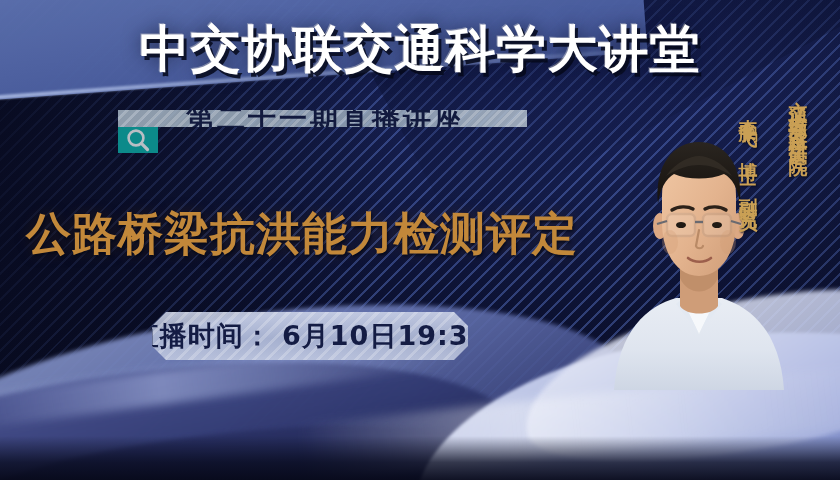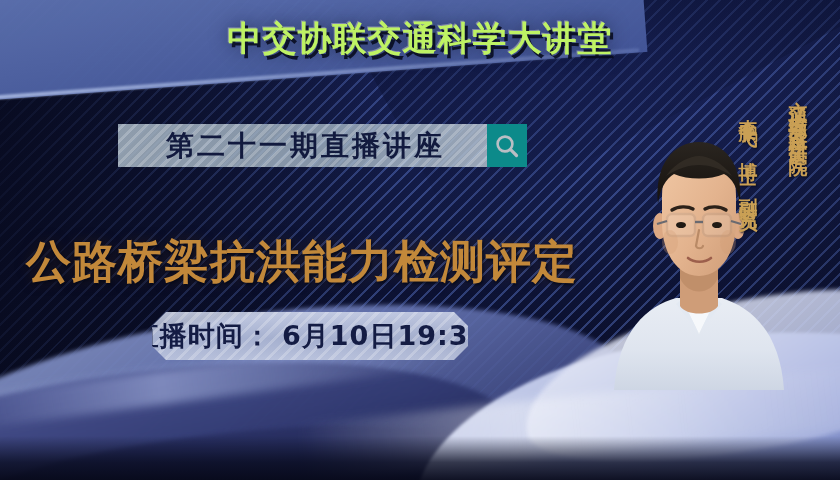--- a/index.html
+++ b/index.html
@@ -115,39 +115,40 @@
   }
   .bottom-dark{
     position:absolute;left:0;right:0;bottom:0;height:44px;
     background:linear-gradient(180deg,rgba(10,13,35,0) 0%,rgba(9,12,32,.78) 60%,rgba(7,9,26,.95) 100%);
   }
 
   
   .header-title{
     position:absolute;left:0;right:0;top:16px;
     text-align:center;
-    font-size:34px;
+    font-size:50px;
     font-weight:bold;
     letter-spacing:1px;
-    color:#bef264;
+    color:#ffffff;
     font-family:"DejaVu Sans","Liberation Sans",sans-serif;
     text-shadow:
        3px 4px 0 rgba(5,8,26,.85),
        -1px -1px 0 rgba(255,250,235,.35),
        0 0 18px rgba(10,14,40,.7);
     white-space:nowrap;
     z-index:6;
   }
 
   
   .subbar{
-    position:absolute;left:118px;top:124px;
+    position:absolute;left:118px;top:110px;
     width:409px;height:43px;
     display:flex;align-items:stretch;
     z-index:6;
+    flex-direction:column;
   }
   .subbar-fill{
     position:relative;
     flex:1;
     background:linear-gradient(90deg,rgba(176,192,205,.80) 0%,rgba(168,186,200,.76) 60%,rgba(186,200,212,.80) 100%);
     display:flex;align-items:center;
     overflow:hidden;
   }
   .subbar-fill::after{
     content:"";position:absolute;inset:0;
@@ -178,21 +179,20 @@
   .main-title{
     position:absolute;left:26px;top:204px;
     font-size:45px;
     font-weight:bold;
     letter-spacing:1px;
     color:#c2883a;
     font-family:"DejaVu Sans","Liberation Sans",sans-serif;
     white-space:nowrap;
     text-shadow:1px 2px 3px rgba(4,7,24,.85), 0 0 14px rgba(80,50,10,.35);
     z-index:6;
-    margin-top:28px;
   }
 
   
   .time-pill{
     position:absolute;left:152px;top:312px;
     width:316px;height:48px;
     display:flex;align-items:center;justify-content:center;
     background:linear-gradient(180deg,rgba(205,212,232,.88) 0%,rgba(178,188,214,.84) 55%,rgba(196,204,226,.86) 100%);
     clip-path:polygon(14px 0, calc(100% - 14px) 0, 100% 14px, 100% calc(100% - 14px),
                       calc(100% - 14px) 100%, 14px 100%, 0 calc(100% - 14px), 0 14px);

